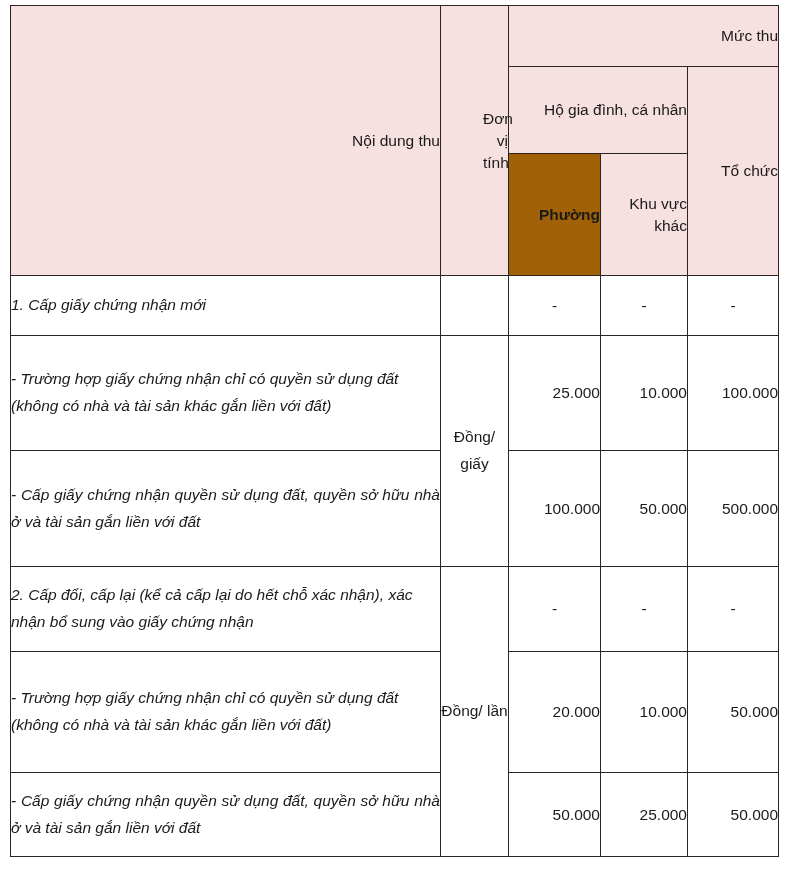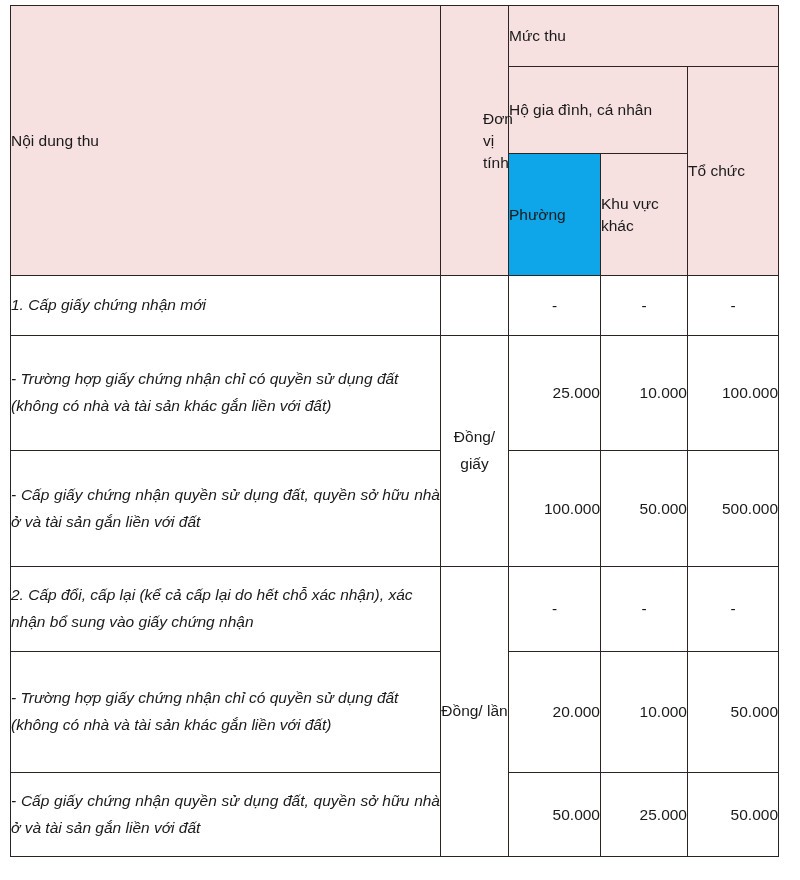--- a/index.html
+++ b/index.html
@@ -29,21 +29,21 @@
   table.fee-table td,
   table.fee-table th {
     border: 1px solid #2b2422;
     font-weight: normal;
     vertical-align: middle;
     padding: 0;
   }
   
   .hd {
     background: #f6e0e0;
-    text-align: left;
+    text-align: right;
     line-height: 1.42;
     padding: 6px 6px;
   }
   .hd-noidung {
     height: 268px;
   }
   .hd-donvi {
     padding-left: 3px;
     padding-right: 3px;
   }
@@ -113,21 +113,21 @@
       <tr>
         <th class="hd hd-noidung" rowspan="3" style="background: rgb(246, 224, 224); border-color: rgb(43, 36, 34);">Nội dung thu</th>
         <th class="hd hd-donvi" rowspan="3" style="background: rgb(246, 224, 224); border-color: rgb(43, 36, 34); padding-left: 42px;">Đơn vị tính</th>
         <th class="hd hd-mucthu" colspan="3" style="background: rgb(246, 224, 224); border-color: rgb(43, 36, 34);">Mức thu</th>
       </tr>
       <tr>
         <th class="hd hd-hogiadinh" colspan="2" style="background: rgb(246, 224, 224); border-color: rgb(43, 36, 34);">Hộ gia đình, cá nhân</th>
         <th class="hd hd-tochuc" rowspan="2" style="background: rgb(246, 224, 224); border-color: rgb(43, 36, 34);">Tổ chức</th>
       </tr>
       <tr>
-        <th class="hd hd-sub" style="background: #0ea5e9; border-color: rgb(43, 36, 34);">Phường</th>
+        <th class="hd hd-sub" style="background: #a16207; border-color: rgb(43, 36, 34); font-weight: bold;">Phường</th>
         <th class="hd hd-sub" style="background: rgb(246, 224, 224); border-color: rgb(43, 36, 34);">Khu vực khác</th>
       </tr>
     </thead>
     <tbody>
       <tr class="r1">
         <td class="cell-content" style="border-color: rgb(43, 36, 34);">1. Cấp giấy chứng nhận mới</td>
         <td class="cell-unit" rowspan="1" style="border-color: rgb(43, 36, 34);"></td>
         <td class="cell-dash" style="border-color: rgb(43, 36, 34);">-</td>
         <td class="cell-dash" style="border-color: rgb(43, 36, 34);">-</td>
         <td class="cell-dash" style="border-color: rgb(43, 36, 34);">-</td>

